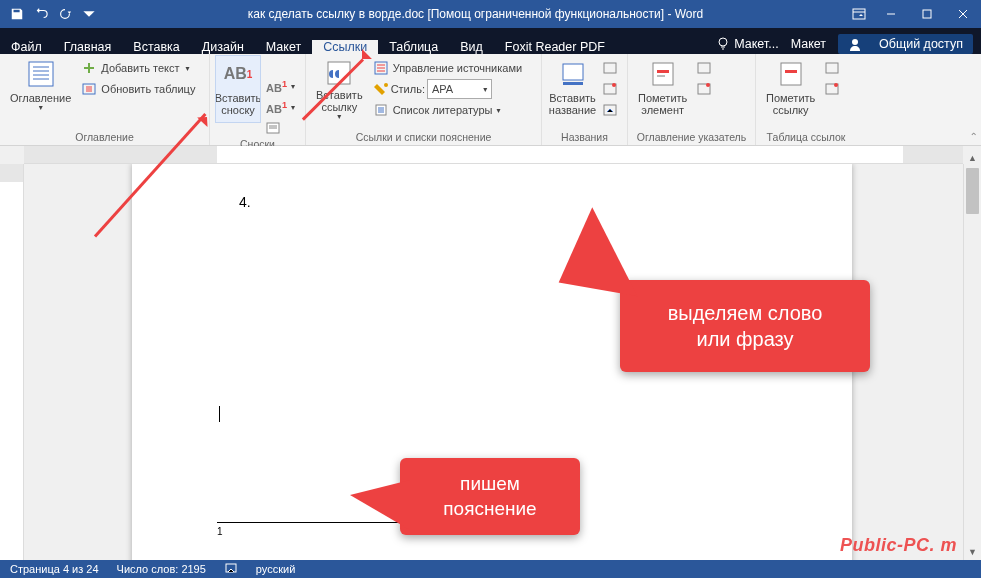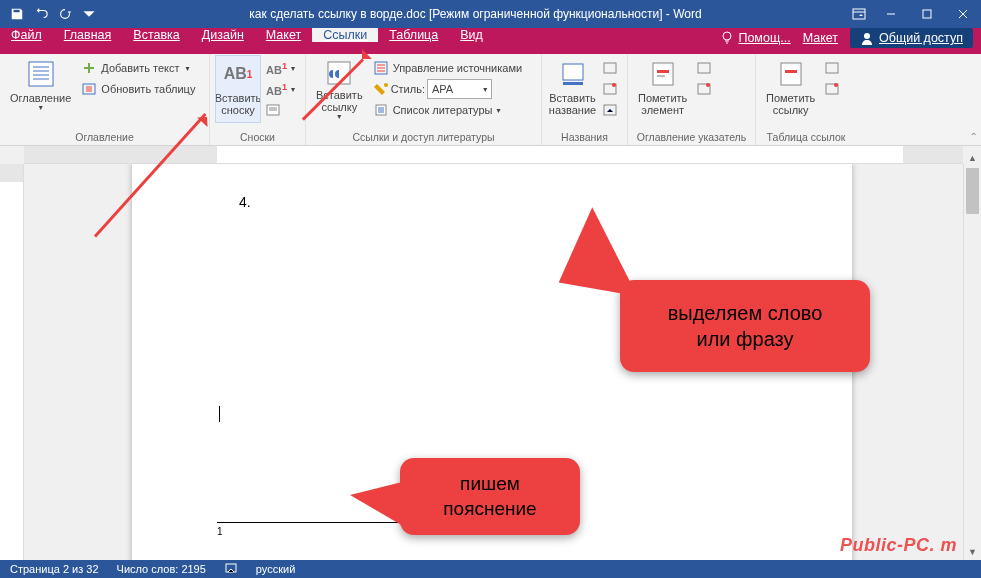--- a/index.html
+++ b/index.html
@@ -10,27 +10,27 @@
 .titlebar .qat { display: flex; align-items: center; gap: 2px; padding: 0 6px; }
 .titlebar .qat .qbtn { width: 22px; height: 22px; display: flex; align-items: center; justify-content: center; cursor: pointer; }
 .titlebar .qat svg { width: 14px; height: 14px; }
 .titlebar .title { flex: 1; text-align: center; white-space: nowrap; overflow: hidden; text-overflow: ellipsis; }
 .titlebar .wincontrols { display: flex; }
 .titlebar .wincontrols .wc { width: 36px; height: 28px; display: flex; align-items: center; justify-content: center; cursor: pointer; }
 .titlebar .ro { width: 28px; display:flex; align-items:center; justify-content:center; }
 .titlebar .ro svg { width:16px; height:16px; }
 
 
-.tabs { height: 26px; background: #be185d; color: #fff; display: flex; align-items: flex-start; font-size: 12.5px; text-decoration: underline; }
+.tabs { height: 26px; background: #0f172a; color: #fff; display: flex; align-items: flex-end; font-size: 12.5px; }
 .tabs .tab { padding: 0 11px; display: flex; align-items: center; cursor: pointer; }
 .tabs .tab.active { background: #f3f3f3; color: #2b579a; }
 .tabs .spacer { flex: 1; }
 .tabs .right { display: flex; align-items: center; gap: 12px; padding-right: 8px; }
 .tabs .right .lnk { display:flex; align-items:center; gap:4px; cursor:pointer; }
-.tabs .right .share { background: #16407a; padding: 3px 10px; border-radius: 2px; display:flex; align-items:center; gap:5px; cursor:pointer; }
+.tabs .right .share { background: #16407a; padding: 3px 10px; border-radius: 2px; display:flex; align-items:center; gap:17px; cursor:pointer; }
 
 
 .ribbon { height: 92px; background: #f3f3f3; border-bottom: 1px solid #d4d4d4; display: flex; font-size: 11px; color: #444; position: relative; }
 .group { border-right: 1px solid #e1e1e1; padding: 2px 6px 0 6px; display: flex; flex-direction: column; }
 .group-body { flex: 1; display: flex; align-items: flex-start; gap: 2px; }
 .group-label { text-align: center; font-size: 10.5px; color: #666; padding: 0 0 2px; position:relative; }
 .bigbtn { display: flex; flex-direction: column; align-items: center; justify-content: flex-start; padding: 2px 4px 0; min-width: 44px; height: 66px; cursor:pointer; text-align:center; line-height:1.1;}
 .bigbtn .bicon { width: 32px; height: 32px; display:flex; align-items:center; justify-content:center; margin-bottom:2px;}
 .smbtn { display: flex; align-items: center; gap: 4px; padding: 1px 4px; cursor:pointer; height:20px; white-space:nowrap;}
 .smbtn .sicon { width:16px; height:16px; display:flex; align-items:center; justify-content:center;}
@@ -51,21 +51,21 @@
 .page .footnote-rule { border-top:1px solid #000; width:190px; margin-top:100px;}
 .page .footnote-num { font-size:10px; margin-top:3px;}
 .vscrollbar { width:18px; background:#f0f0f0; border-left:1px solid #dcdcdc; margin-top:18px; position:relative;}
 .vscrollbar .thumb { position:absolute; left:2px; right:2px; top:4px; height:46px; background:#c2c2c2; border-radius:1px;}
 .vscrollbar .arr { position:absolute; left:0; right:0; height:16px; display:flex; align-items:center; justify-content:center; color:#666; font-size:9px;}
 
 
 .statusbar { height:18px; background:#2b579a; color:#fff; font-size:11px; display:flex; align-items:center; gap:18px; padding:0 10px;}
 
 
-.callout { position:absolute; background:#ed4141; color:#000000; border-radius:14px; box-shadow: 0 3px 10px rgba(0,0,0,.35); padding:20px 24px; font-size:20px; text-align:center; line-height:1.3;}
+.callout { position:absolute; background:#ed4141; color:#ffffff; border-radius:6px; box-shadow: 0 3px 10px rgba(0,0,0,.35); padding:20px 24px; font-size:20px; text-align:center; line-height:1.3;}
 .arrow-line { position:absolute; background:#ed4141; transform-origin: left center; height:3px;}
 .arrow-head { position:absolute; width:0; height:0; border:7px solid transparent;}
 
 .watermark { position:absolute; right:24px; bottom:22px; color:#ed4141; font-size:18px; font-weight:bold; font-style:italic; letter-spacing:.5px; opacity:.9;}
 </style>
 </head>
 <body>
 
 <div class="titlebar">
   <div class="qat">
@@ -84,21 +84,21 @@
           <path fill="none" stroke="#fff" stroke-width="1.3" d="M8 3a5 5 0 1 0 5 5"></path>
           <path fill="#fff" d="M13 8l-2-3h4z"></path>
         </svg>
       </div>
     <div class="qbtn">
         <svg viewBox="0 0 10 10">
           <path fill="#fff" d="M1 3h8L5 7z"></path>
         </svg>
       </div>
   </div>
-  <div class="title">как сделать ссылку в ворде.doc [Режим ограниченной функциональности] - Word</div>
+  <div class="title">как сделать ссылку в ворде.doc [Помощ ограниченной функциональности] - Word</div>
   <div class="ro">
       <svg viewBox="0 0 16 16">
         <rect x="2" y="3" width="12" height="10" fill="none" stroke="#fff"></rect>
         <path stroke="#fff" d="M2 6h12"></path>
         <path fill="#fff" d="M11 10l2-2 2 2z" transform="translate(-3 0)"></path>
       </svg>
     </div>
   <div class="wincontrols">
     <div class="wc">
         <svg width="10" height="10">
@@ -120,28 +120,29 @@
 
 <div class="tabs">
   <div class="tab">Файл</div>
   <div class="tab">Главная</div>
   <div class="tab">Вставка</div>
   <div class="tab">Дизайн</div>
   <div class="tab">Макет</div>
   <div class="tab active">Ссылки</div>
   <div class="tab">Таблица</div>
   <div class="tab">Вид</div>
+  <div class="tab">Foxit Reader PDF</div>
   <div class="spacer"></div>
   <div class="right">
     <div class="lnk">
         <svg width="14" height="14">
           <circle cx="7" cy="5" r="4" fill="none" stroke="#fff"></circle>
           <path stroke="#fff" d="M5 10h4M6 12h2"></path>
         </svg>
-        <span>Помощ...</span>
+        <span>Макет...</span>
       </div>
     <div class="lnk">Макет</div>
     <div class="share">
         <svg width="14" height="14">
           <circle cx="7" cy="5" r="3" fill="#fff"></circle>
           <path fill="#fff" d="M2 14c0-3 2-5 5-5s5 2 5 5z"></path>
         </svg>
         <span>Общий доступ</span>
       </div>
   </div>
@@ -188,21 +189,21 @@
   <div class="group" style="width:96px">
     <div class="group-body">
       <div class="bigbtn" style="background:#e6eefb; outline:1px solid #c3d5f1;">
         <div class="bicon" style="font-weight:bold; color:#777; font-size:16px; position:relative;">
             <span>AB</span>
             <sup style="color:#ed4141; font-size:10px;">1</sup>
           </div>
         <span style="white-space:pre-line;">Вставить
 сноску</span>
       </div>
-      <div class="vstack" style="margin-top:2px">
+      <div class="vstack" style="margin-top:20px">
         <div class="smbtn">
             <span style="color:#777;font-weight:bold;font-size:11px">AB<sup style="color:#ed4141">1</sup></span>
             <span style="font-size:8px">▾</span>
           </div>
         <div class="smbtn">
             <span style="color:#777;font-weight:bold;font-size:11px">AB<sup style="color:#ed4141">1</sup></span>
             <span style="font-size:8px">▾</span>
           </div>
         <div class="smbtn">
             <svg width="14" height="14">
@@ -256,21 +257,21 @@
               <svg width="14" height="14">
                 <rect x="2" y="2" width="10" height="10" fill="#fff" stroke="#888"></rect>
                 <path stroke="#4472c4" d="M4 5h6M4 7h6M4 9h6"></path>
               </svg>
             </span>
             <span>Список литературы</span>
             <span style="font-size:8px">▾</span>
           </div>
       </div>
     </div>
-    <div class="group-label">Ссылки и доступ литературы</div>
+    <div class="group-label">Ссылки и списки пояснение</div>
   </div>
 
   <div class="group" style="width:86px">
     <div class="group-body">
       <div class="bigbtn">
         <div class="bicon">
             <svg width="28" height="28">
               <rect x="4" y="4" width="20" height="16" fill="#fff" stroke="#4472c4"></rect>
               <rect x="4" y="22" width="20" height="3" fill="#4472c4"></rect>
             </svg>
@@ -385,21 +386,21 @@
     </div>
   </div>
   <div class="vscrollbar">
     <div class="arr" style="top:-14px">▲</div>
     <div class="thumb"></div>
     <div class="arr" style="bottom:0">▼</div>
   </div>
 </div>
 
 <div class="statusbar">
-  <span>Страница 2 из 32</span>
+  <span>Страница 4 из 24</span>
   <span>Число слов: 2195</span>
   <span><svg width="14" height="14">
         <rect x="2" y="3" width="10" height="8" fill="none" stroke="#fff"></rect>
         <path stroke="#fff" d="M4 11l3-3 3 3"></path>
       </svg></span>
   <span>русский</span>
 </div>
 
 <div class="arrow-line" style="left:95px; top:235px; width:165px; transform:rotate(-48deg);"></div>
 <div class="arrow-head" style="left:200px; top:110px; border-bottom-color:#ed4141; transform:rotate(42deg);"></div>

